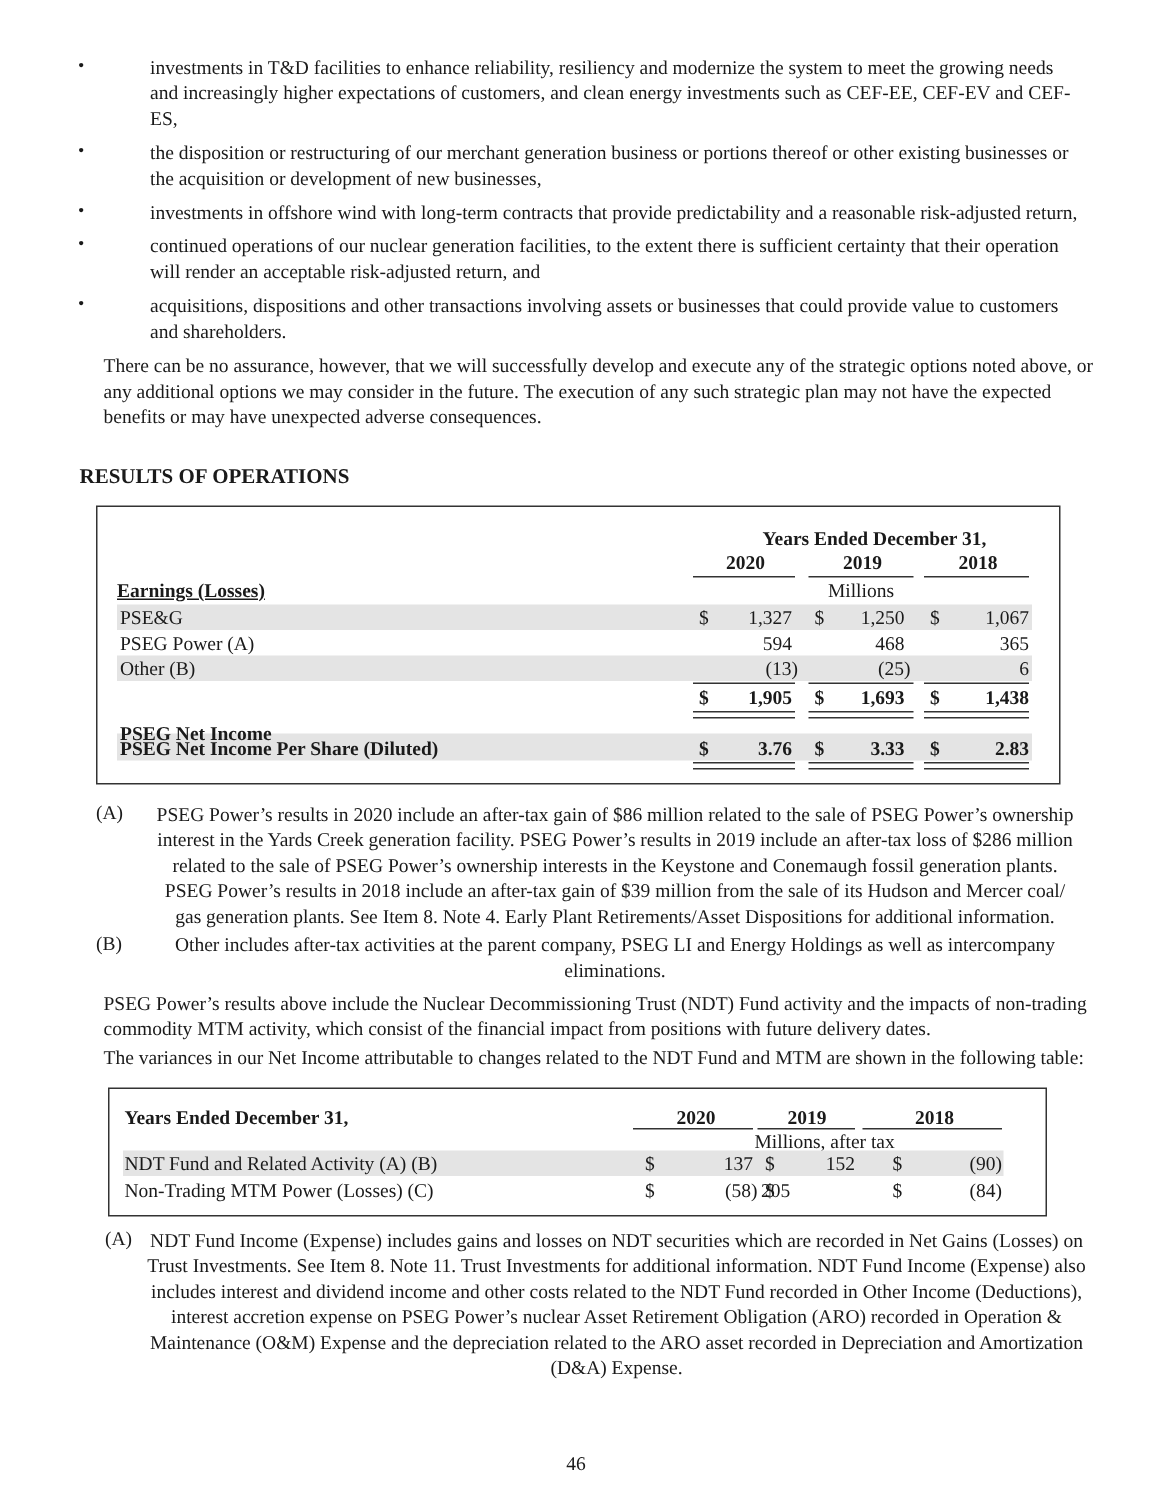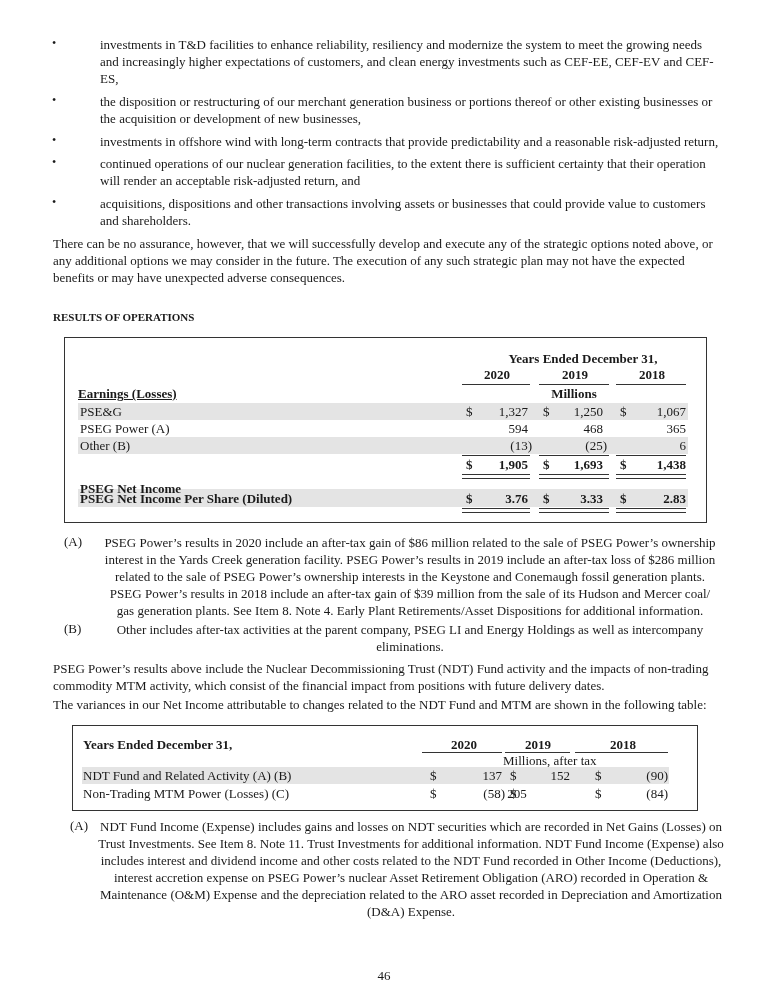--- a/index.html
+++ b/index.html
@@ -1,23 +1,23 @@
 <!DOCTYPE html>
 <html><head>
 <meta charset="utf-8">
 <style>
   html, body { margin:0; padding:0; background:#ffffff; }
   body { width:768px; height:1000px; position:relative; overflow:hidden;
          font-family:"Liberation Serif", serif; color:#1a1a1a; font-size:13px; }
   .abs { position:absolute; }
-  .p { line-height:17px; }
+  .p { line-height:17px;margin-left:16px; }
   .bullet-row { position:absolute; left:0; width:768px; }
   .bullet-dot { position:absolute; left:52px; top:0; font-size:12px; }
   .bullet-text { position:absolute; left:100px; width:620px; line-height:17px; }
-  .heading { font-weight:bold; font-size:11px; }
+  .heading { font-weight:bold; font-size:14px; }
   .box { position:absolute; border:1.5px solid #333; box-sizing:border-box; }
   .shade { position:absolute; background:#e4e4e4; }
   .cell { position:absolute; white-space:nowrap; line-height:17px; }
   .r { text-align:right; }
   .b { font-weight:bold; }
   .u { text-decoration:underline; }
   .hline { position:absolute; height:0; border-top:1.5px solid #333; }
   .dline { position:absolute; height:3px; border-top:1.5px solid #333; border-bottom:1.5px solid #333; }
   .fn-label { position:absolute; }
   .fn-text { position:absolute; line-height:17px;text-align:center; }
@@ -56,21 +56,21 @@
 
 <div class="cell b" style="left:498px; top:350px; width:170px; text-align:center;">Years Ended December 31,</div>
 <div class="cell b" style="left:463px; top:366px; width:68px; text-align:center;">2020</div>
 <div class="cell b" style="left:541px; top:366px; width:68px; text-align:center;">2019</div>
 <div class="cell b" style="left:618px; top:366px; width:68px; text-align:center;">2018</div>
 <div class="hline" style="left:462px; top:384px; width:68px;"></div>
 <div class="hline" style="left:539px; top:384px; width:70px;"></div>
 <div class="hline" style="left:616px; top:384px; width:70px;"></div>
 
 <div class="cell b u" style="left:78px; top:385px;">Earnings (Losses)</div>
-<div class="cell" style="left:540px; top:385px; width:68px; text-align:center;font-weight:bold;">Millions</div>
+<div class="cell" style="left:540px; top:385px; width:68px; text-align:center;">Millions</div>
 
 <div class="shade" style="left:78px; top:403px; width:610px; height:17px;"></div>
 <div class="shade" style="left:78px; top:437px; width:610px; height:17px;"></div>
 <div class="shade" style="left:78px; top:489px; width:610px; height:18px;"></div>
 
 <div>
   <div class="cell" style="left:80px; top:403px;">PSE&amp;G</div>
   <div class="cell" style="left:466px; top:403px;">$</div>
   <div class="cell r" style="left:470px; top:403px; width:58px;">1,327</div>
   <div class="cell" style="left:543px; top:403px;">$</div>

